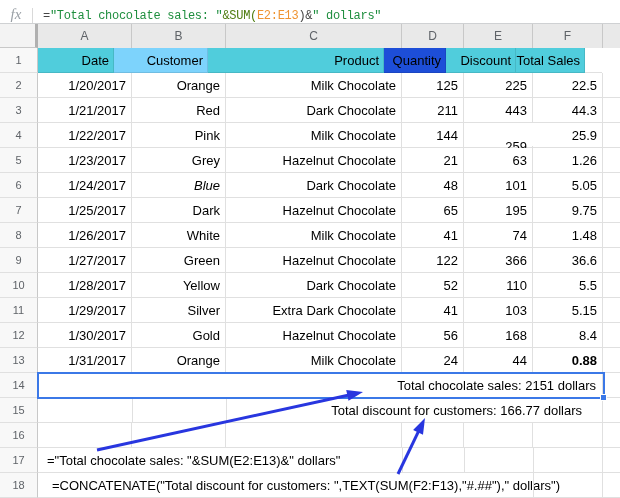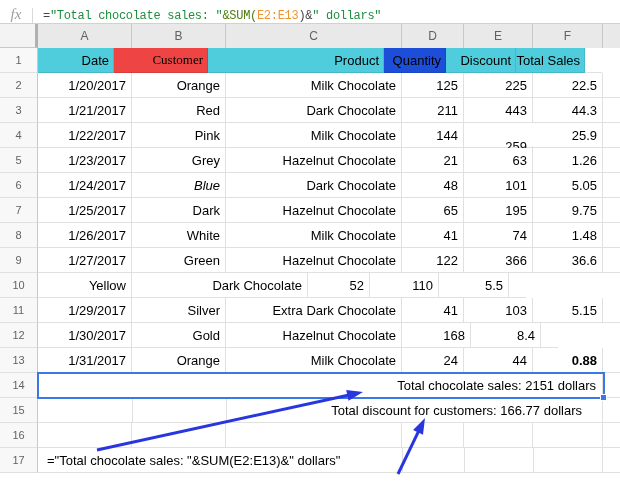--- a/index.html
+++ b/index.html
@@ -92,21 +92,21 @@
       <div class="ch" style="width: 62px;">D</div>
       <div class="ch" style="width: 69px;">E</div>
       <div class="ch" style="width: 70px;">F</div>
       <div class="ch ch-last"></div>
     </div>
 
   <div class="grid">
       <div class="row">
         <div class="rn">1</div>
         <div class="cell hdr" style="width: 76px; background: rgb(80, 205, 220);">Date</div>
-        <div class="cell hdr" style="width: 94px; background: #ef4444; font-family: Liberation Serif, serif;">Customer</div>
+        <div class="cell hdr" style="width: 94px; background: #7dd3fc;">Customer</div>
         <div class="cell hdr" style="width: 176px; background: rgb(80, 205, 220);">Product</div>
         <div class="cell hdr" style="width: 62px; background: #1d4ed8;">Quantity</div>
         <div class="cell hdr" style="width: 70px; background: rgb(80, 205, 220);">Discount</div>
         <div class="cell hdr" style="width: 69px; background: rgb(80, 205, 220);">Total Sales</div>
         <div class="cell gcell" style="width: 17px;"></div>
       </div>
       <div class="row">
         <div class="rn">2</div>
         <div class="cell" style="width: 94px;">1/20/2017</div>
         <div class="cell" style="width: 94px;">Orange</div>
@@ -181,20 +181,21 @@
         <div class="cell" style="width: 94px;">1/27/2017</div>
         <div class="cell" style="width: 94px;">Green</div>
         <div class="cell" style="width: 176px;">Hazelnut Chocolate</div>
         <div class="cell" style="width: 62px;">122</div>
         <div class="cell" style="width: 69px;">366</div>
         <div class="cell" style="width: 70px;">36.6</div>
         <div class="cell gcell" style="width: 17px;"></div>
       </div>
       <div class="row">
         <div class="rn">10</div>
+        <div class="cell" style="width: 94px;">1/28/2017</div>
         <div class="cell" style="width: 94px;">Yellow</div>
         <div class="cell" style="width: 176px;">Dark Chocolate</div>
         <div class="cell" style="width: 62px;">52</div>
         <div class="cell" style="width: 69px;">110</div>
         <div class="cell" style="width: 70px;">5.5</div>
         <div class="cell gcell" style="width: 17px;"></div>
       </div>
       <div class="row">
         <div class="rn">11</div>
         <div class="cell" style="width: 94px;">1/29/2017</div>
@@ -203,20 +204,21 @@
         <div class="cell" style="width: 62px;">41</div>
         <div class="cell" style="width: 69px;">103</div>
         <div class="cell" style="width: 70px;">5.15</div>
         <div class="cell gcell" style="width: 17px;"></div>
       </div>
       <div class="row">
         <div class="rn">12</div>
         <div class="cell" style="width: 94px;">1/30/2017</div>
         <div class="cell" style="width: 94px;">Gold</div>
         <div class="cell" style="width: 176px;">Hazelnut Chocolate</div>
+        <div class="cell" style="width: 62px;">56</div>
         <div class="cell" style="width: 69px;">168</div>
         <div class="cell" style="width: 70px;">8.4</div>
         <div class="cell gcell" style="width: 17px;"></div>
       </div>
       <div class="row">
         <div class="rn">13</div>
         <div class="cell" style="width: 94px;">1/31/2017</div>
         <div class="cell" style="width: 94px;">Orange</div>
         <div class="cell" style="width: 176px;">Milk Chocolate</div>
         <div class="cell" style="width: 62px;">24</div>
@@ -242,20 +244,25 @@
         <div class="cell" style="width: 62px;"></div>
         <div class="cell" style="width: 69px;"></div>
         <div class="cell" style="width: 70px;"></div>
         <div class="cell gcell" style="width: 17px;"></div>
       </div>
       <div class="row">
         <div class="rn">17</div>
         <div class="cell span left" style="width: 565px; padding-left: 9px;">="Total chocolate sales: "&amp;SUM(E2:E13)&amp;" dollars"<div class="gseg" style="left: 364px;"></div><div class="gseg" style="left: 426px;"></div><div class="gseg" style="left: 495px;"></div></div>
         <div class="cell gcell" style="width: 17px;"></div>
       </div>
+      <div class="row">
+        <div class="rn">18</div>
+        <div class="cell span left" style="width: 565px; padding-left: 14px;">=CONCATENATE("Total discount for customers: ",TEXT(SUM(F2:F13),"#.##")," dollars")<div class="gseg" style="left: 495px;"></div></div>
+        <div class="cell gcell" style="width: 17px;"></div>
+      </div>
     </div>
 
   <div class="selection" style="border-color: rgb(59, 120, 231);"></div>
   <div class="fill-handle" style="background: rgb(59, 120, 231);"></div>
 
   <svg class="arrows" width="620" height="498">
       <line x1="97" y1="450" x2="350.2984335796528" y2="394.76951448263213" stroke="#2836df" stroke-width="3"></line>
       <polygon points="363,392 348.53902053299396,400.78237284877105 346.195585201536,390.0348935700157" fill="#2836df"></polygon>
       <line x1="398" y1="474" x2="419.35411058641995" y2="429.7099928577956" stroke="#2836df" stroke-width="3"></line>
       <polygon points="425,418 423.0054407769689,434.8009444230323 413.09698528191103,430.0236533807723" fill="#2836df"></polygon>

